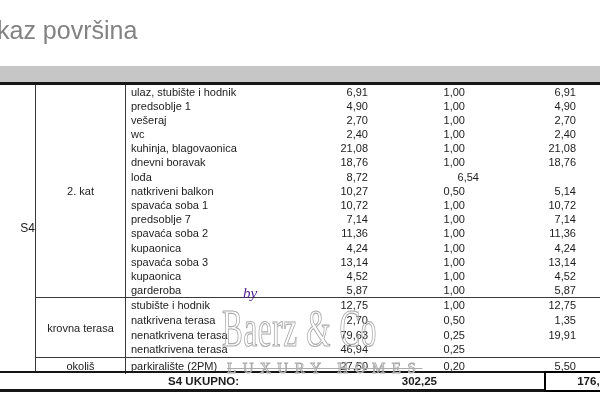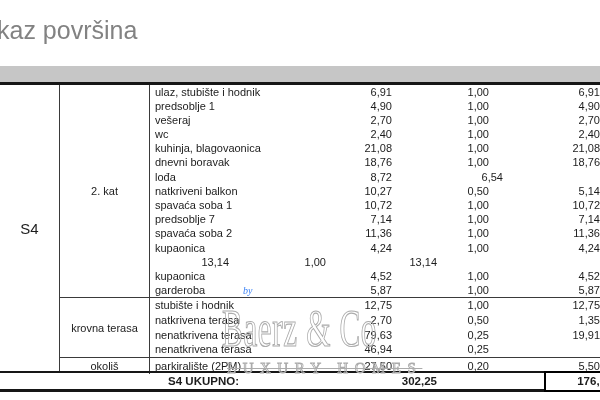--- a/index.html
+++ b/index.html
@@ -9,23 +9,23 @@
   }
   .doc-title{
     position:absolute; left:-3px; top:14px; font-size:25px; line-height:32px;
     color:#828282; letter-spacing:0px; white-space:nowrap;
   }
   .header-bar{ position:absolute; left:0; top:66px; width:600px; height:16px; background:#c6c6c6; }
   .top-line{ position:absolute; left:0; top:82px; width:600px; height:2.5px; background:#161616; }
 
   .table-body{ position:absolute; left:0; top:84.5px; width:600px; height:287px; display:flex; }
   .unit-col{
-    width:60px; box-sizing:border-box; border-right:1.5px solid #3a3a3a;
-    display:flex; align-items:center; justify-content:center;
-    font-size:15px;
+    width:36px; box-sizing:border-box; border-right:1.5px solid #3a3a3a;
+    display:flex; align-items:center; justify-content:flex-end;
+    font-size:12px;
   }
   .sections{ flex:1; display:flex; flex-direction:column; }
   .section{ display:flex; }
   .section + .section{ border-top:1.5px solid #3a3a3a; }
   .floor-cell{
     width:90px; box-sizing:border-box; border-right:1.5px solid #3a3a3a;
     display:flex; align-items:center; justify-content:center;
     font-size:11px; text-align:center;
   }
   .rows{ flex:1; display:flex; flex-direction:column; justify-content:center; }
@@ -45,21 +45,21 @@
   .footer-box{
     position:absolute; left:544px; top:371px; width:60px; height:17px;
     border:2px solid #000; background:#fff;
     font-weight:bold; font-size:11.5px; line-height:17px; text-align:right;
     padding-right:2px; box-sizing:content-box;
   }
 
   .wm{ position:absolute; pointer-events:none; z-index:5; }
   .wm-by{
     left:243px; top:285px; font-family:"Liberation Serif", serif; font-style:italic;
-    font-size:10px; color:#3b82f6;
+    font-size:15px; color:#4c1d95;
   }
   .wm-main{
     left:222px; top:303px; font-family:"Liberation Serif", serif;
     font-size:52px; line-height:52px; white-space:nowrap;
     color:transparent; -webkit-text-stroke:1.2px #ababab;
     transform:scaleX(0.60); transform-origin:left top; letter-spacing:1px;
   }
   .wm-sub{
     left:227px; top:360px; font-family:"Liberation Serif", serif;
     font-size:15px; letter-spacing:6.5px; white-space:nowrap;
@@ -150,20 +150,21 @@
               <div class="cell-coef">1,00</div>
               <div class="cell-res">11,36</div>
             </div>
             <div class="row">
               <div class="cell-name">kupaonica</div>
               <div class="cell-area">4,24</div>
               <div class="cell-coef">1,00</div>
               <div class="cell-res">4,24</div>
             </div>
             <div class="row">
+              <div class="cell-name">spavaća soba 3</div>
               <div class="cell-area">13,14</div>
               <div class="cell-coef">1,00</div>
               <div class="cell-res">13,14</div>
             </div>
             <div class="row">
               <div class="cell-name">kupaonica</div>
               <div class="cell-area">4,52</div>
               <div class="cell-coef">1,00</div>
               <div class="cell-res">4,52</div>
             </div>

